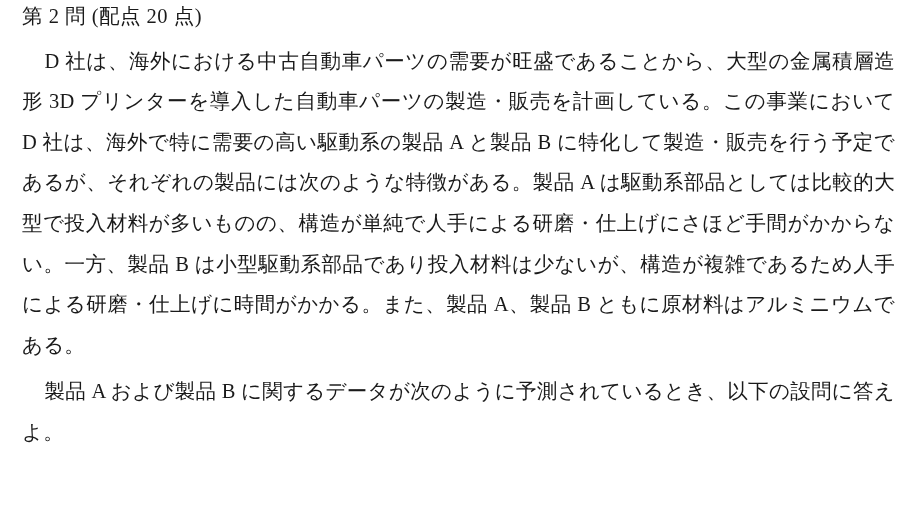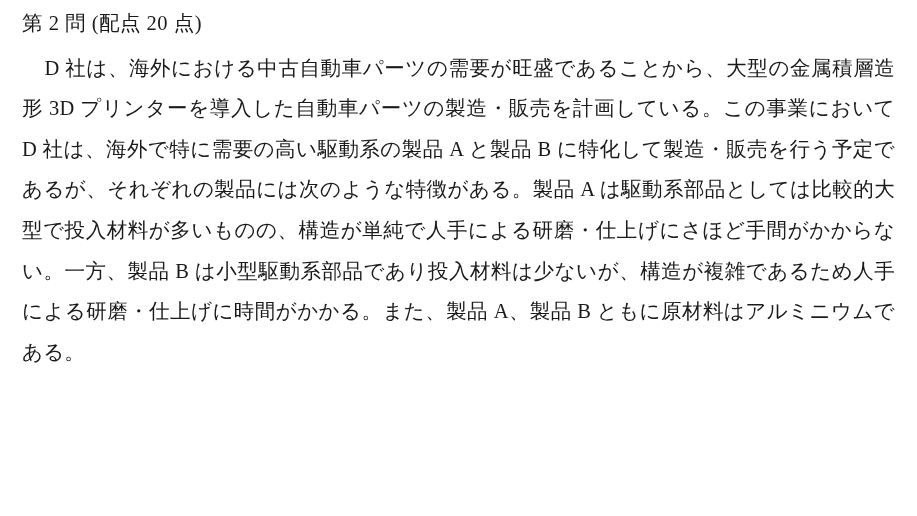--- a/index.html
+++ b/index.html
@@ -11,21 +11,21 @@
     width: 917px;
     height: 516px;
     font-family: "Liberation Serif", "DejaVu Serif", serif;
     color: #1a1a1a;
     overflow: hidden;
   }
   .page {
     width: 917px;
     height: 516px;
     box-sizing: border-box;
-    padding: 10px 22px 0 22px;
+    padding: 3px 22px 0 22px;
     position: relative;
   }
   .heading {
     font-size: 20.5px;
     line-height: 1.35;
     letter-spacing: 0.5px;
     margin: 0 0 10px 0;
     white-space: nowrap;
   }
   .para {
@@ -47,14 +47,15 @@
 <body>
 
 <div class="page">
 
   <div class="heading">第 2 問 (配点 20 点)</div>
 
   <p class="para para-indent">D 社は、海外における中古自動車パーツの需要が旺盛であることから、大型の金属積層造形 3D プリンターを導入した自動車パーツの製造・販売を計画している。この事業において D 社は、海外で特に需要の高い駆動系の製品 A と製品 B に特化して製造・販売を行う予定であるが、それぞれの製品には次のような特徴がある。製品 A は駆動系部品としては比較的大型で投入材料が多いものの、構造が単純で人手による研磨・仕上げにさほど手間がかからない。一方、製品 B は小型駆動系部品であり投入材料は少ないが、構造が複雑であるため人手による研磨・仕上げに時間がかかる。また、製品 A、製品 B ともに原材料はアルミニウムである。</p>
 
   <div class="spacer"></div>
 
+  <p class="para para-indent">製品 A および製品 B に関するデータが次のように予測されているとき、以下の設問に答えよ。</p>
 
 </div>
 
 </body></html>

